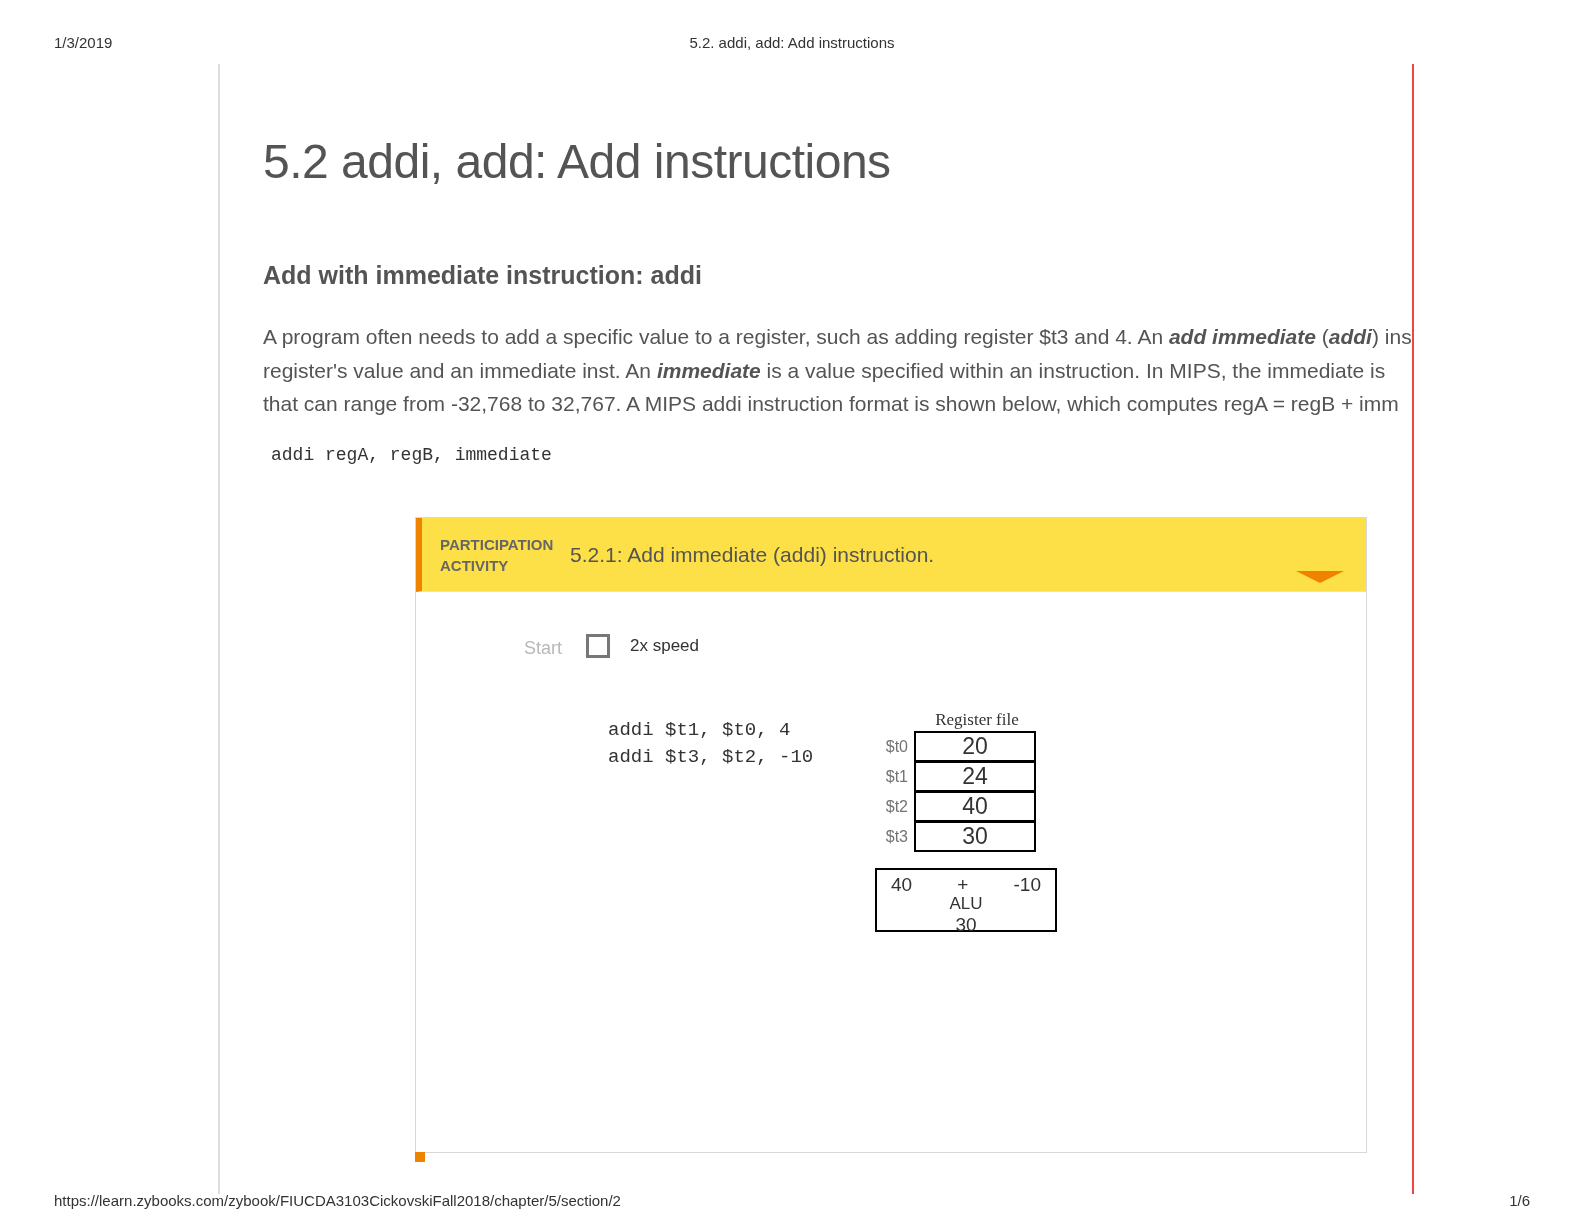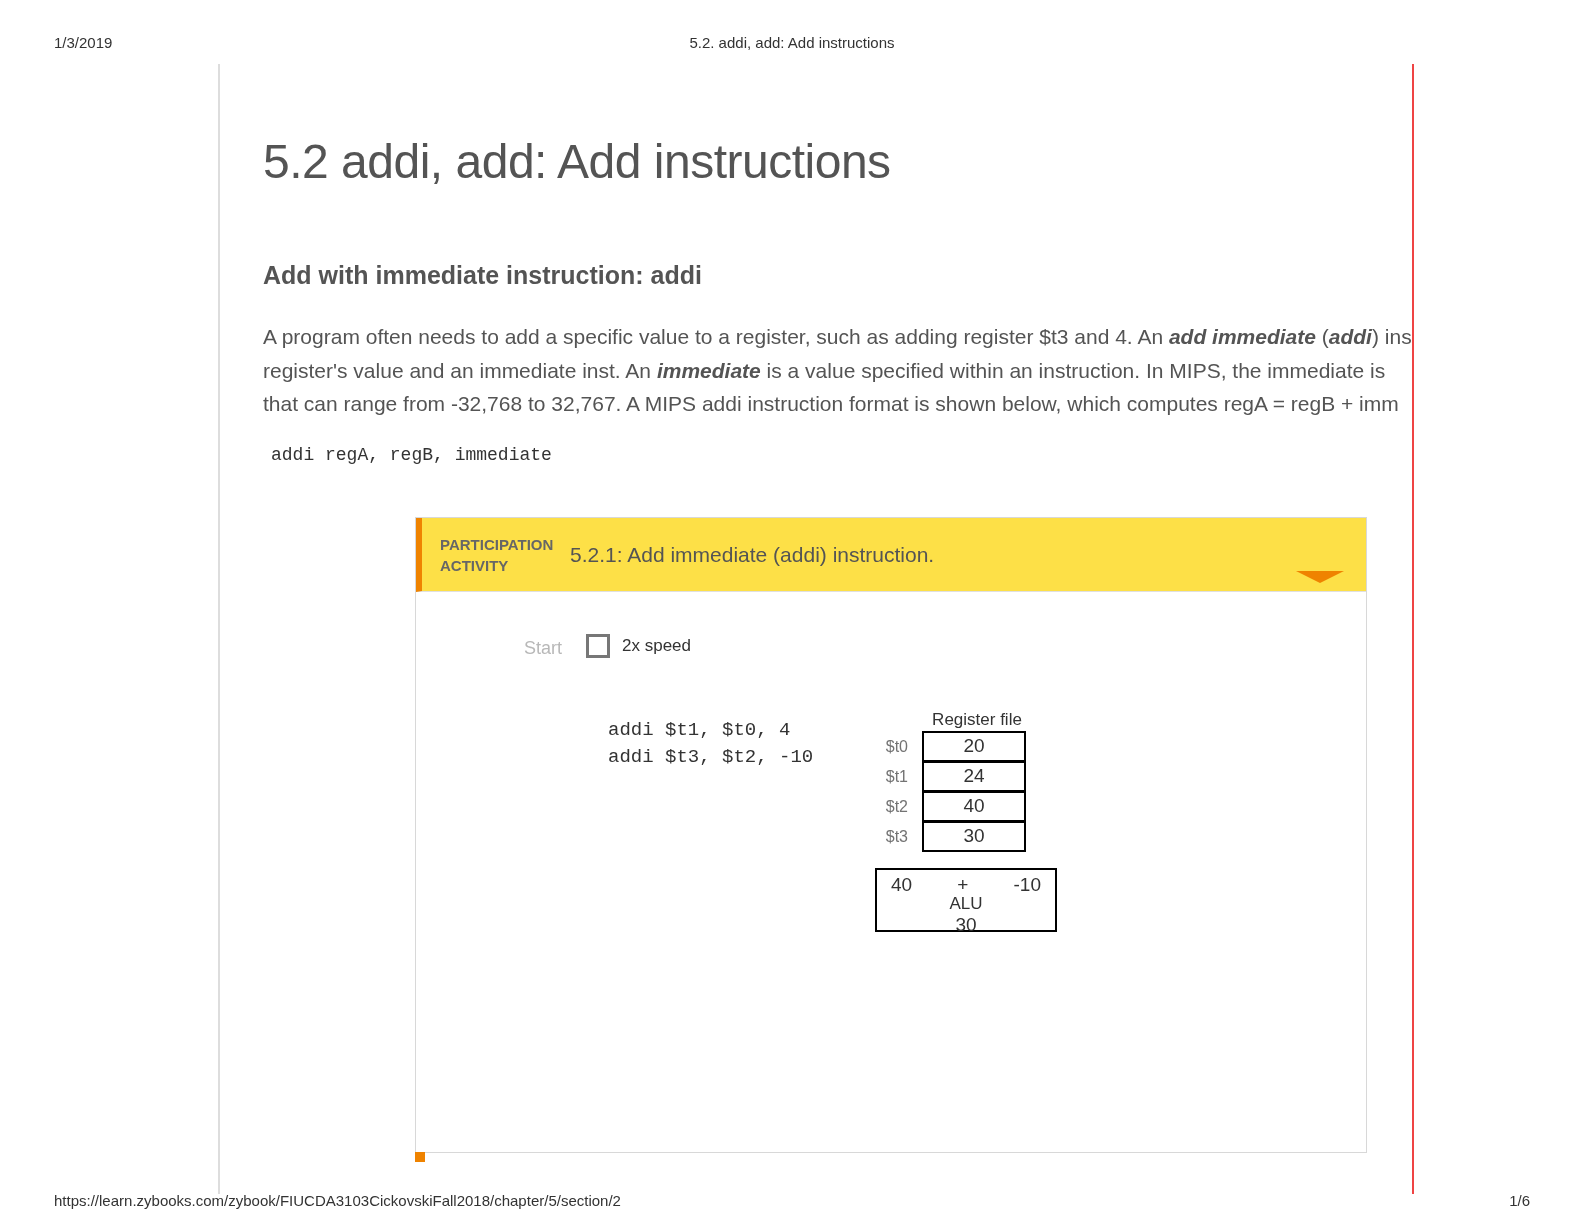--- a/index.html
+++ b/index.html
@@ -114,21 +114,21 @@
       color: #b8b8b8;
       background: none;
       border: none;
     }
     .speed-check {
       position: absolute;
       top: 42px;
       left: 170px;
       display: flex;
       align-items: center;
-      gap: 12px;
+      gap: 20px;
     }
     .checkbox-box {
       width: 24px; height: 24px;
       border: 3px solid #777;
       background: #fff;
     }
     .speed-label {
       font-size: 17px;
       color: #333;
     }
@@ -147,43 +147,43 @@
       top: 118px;
       left: 456px;
     }
     .regfile-title {
       font-size: 17px;
       color: #333;
       text-align: center;
       margin-bottom: 2px;
       margin-left: 42px;
       width: 126px;
+      font-family: Liberation Serif, serif;
     }
     .reg-row {
       display: flex;
       align-items: center;
       height: 30px;
     }
     .reg-lbl {
       width: 42px;
       text-align: right;
       padding-right: 6px;
       font-size: 16px;
       color: #737373;
     }
     .reg-val {
-      width: 104px;
+      width: 122px;
       height: 31px;
       border: 2px solid #000;
       display: flex;
       align-items: center;
       justify-content: center;
-      font-size: 19px;
+      font-size: 23px;
       margin-top: -2px;
-      margin-left: 8px;
     }
     .alu-box {
       position: absolute;
       top: 276px;
       left: 459px;
       width: 182px;
       height: 64px;
       border: 2px solid #000;
       text-align: center;
     }

